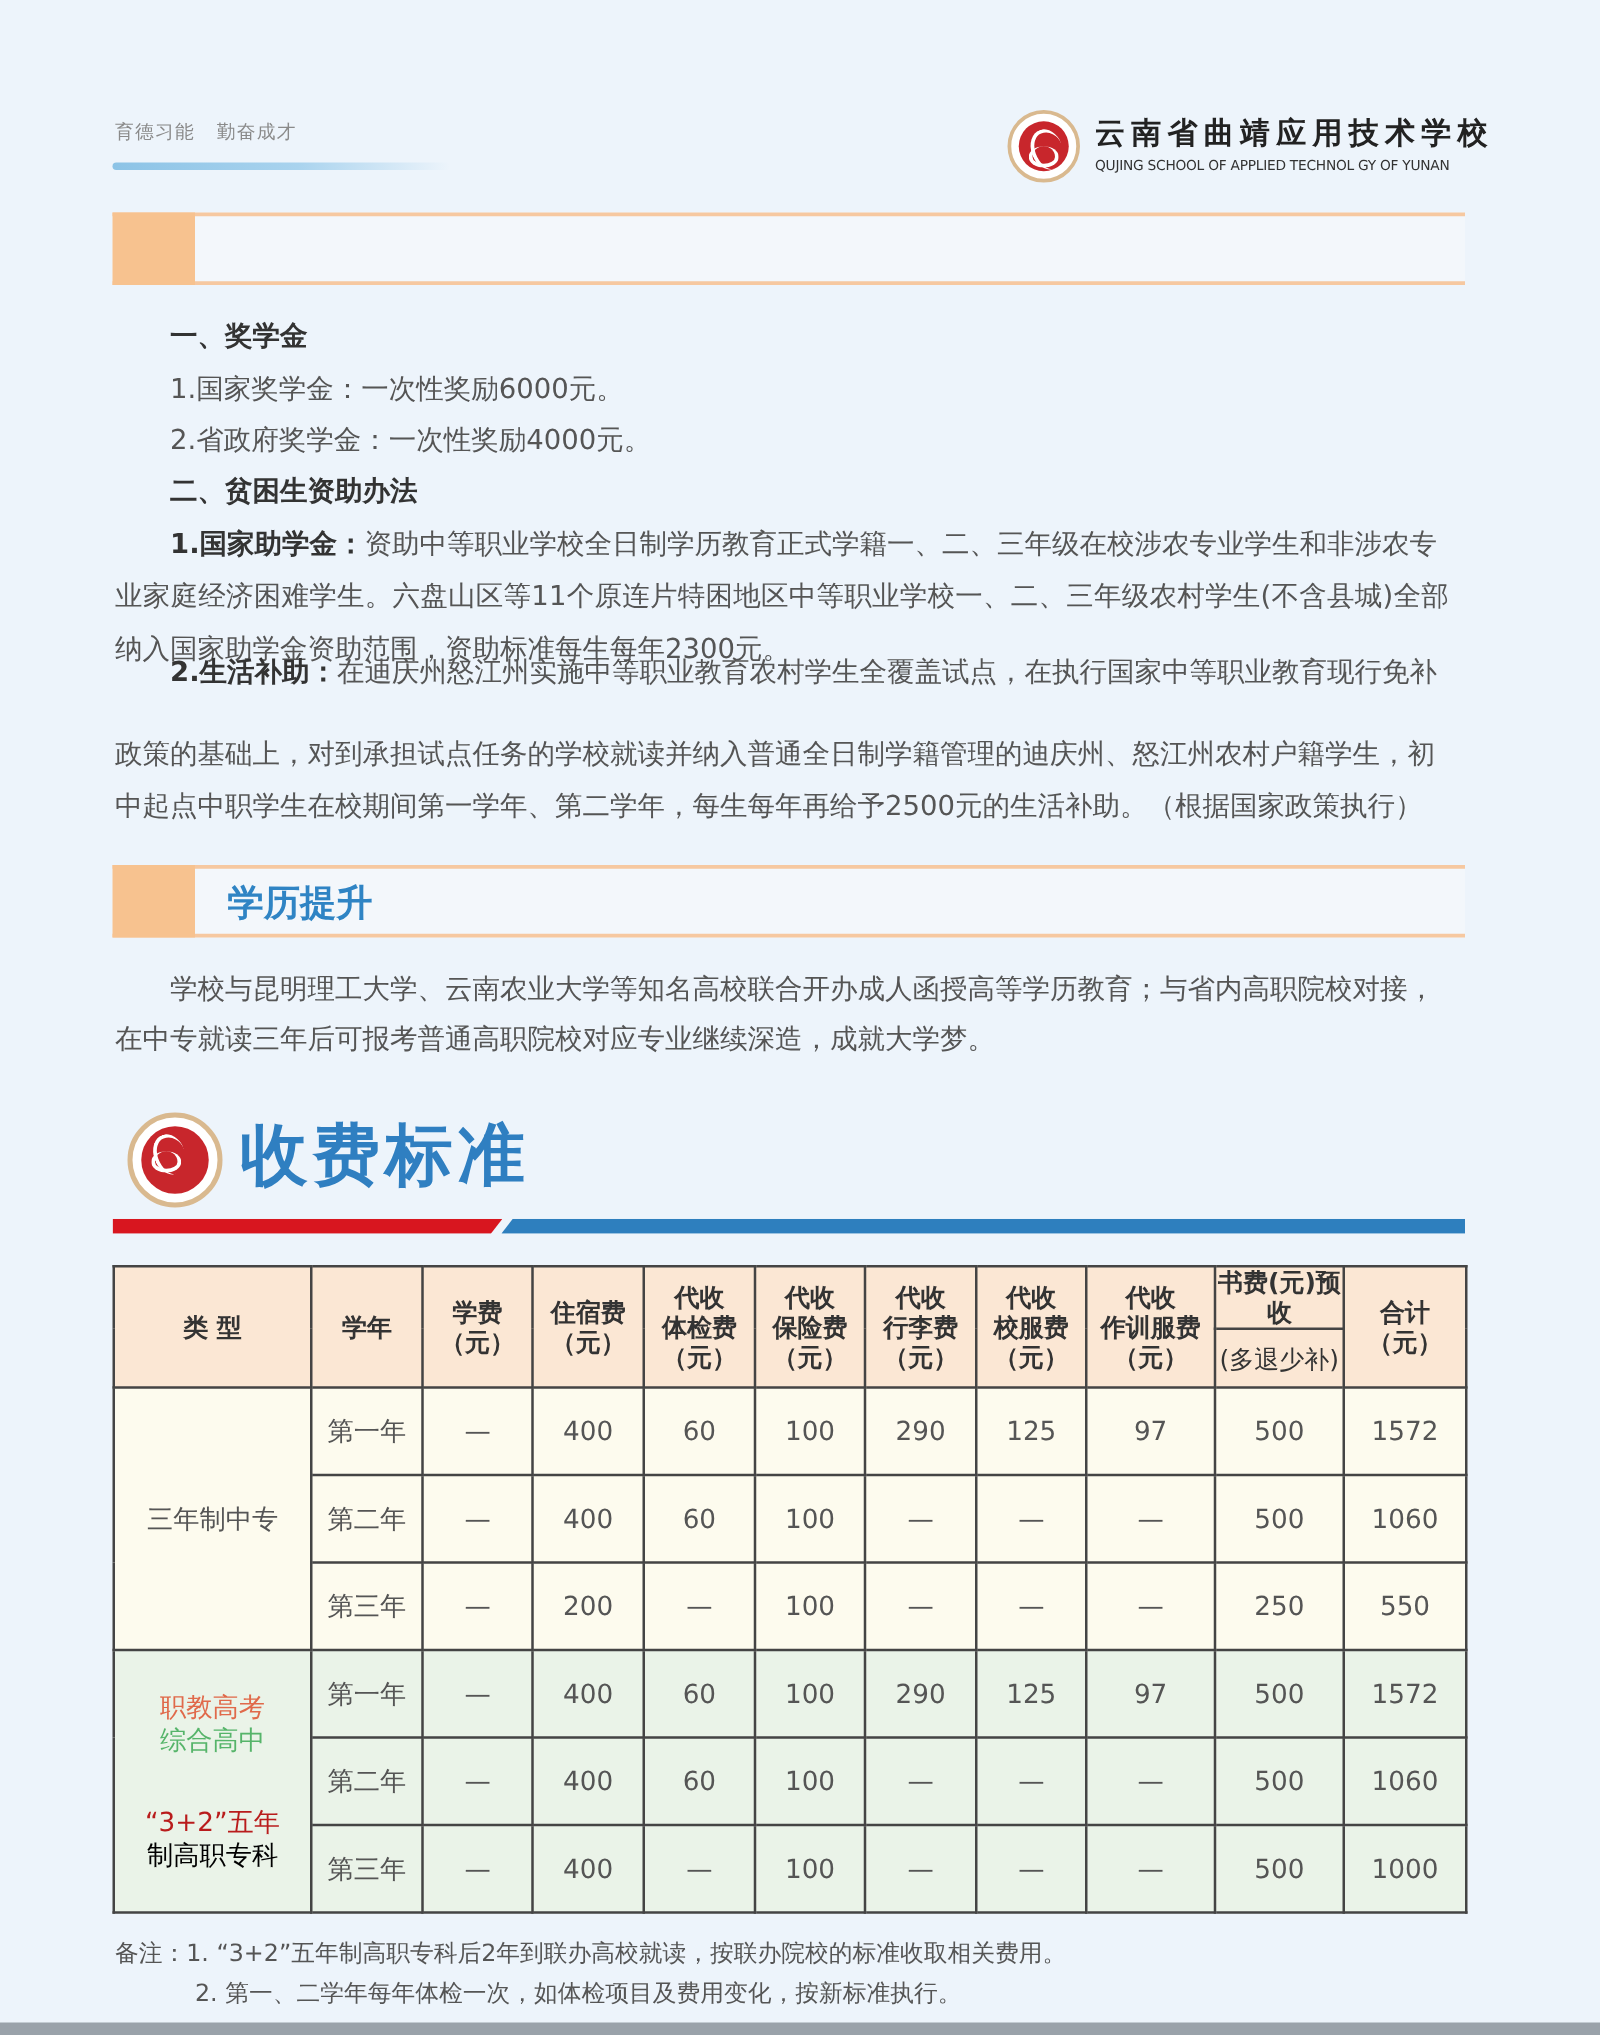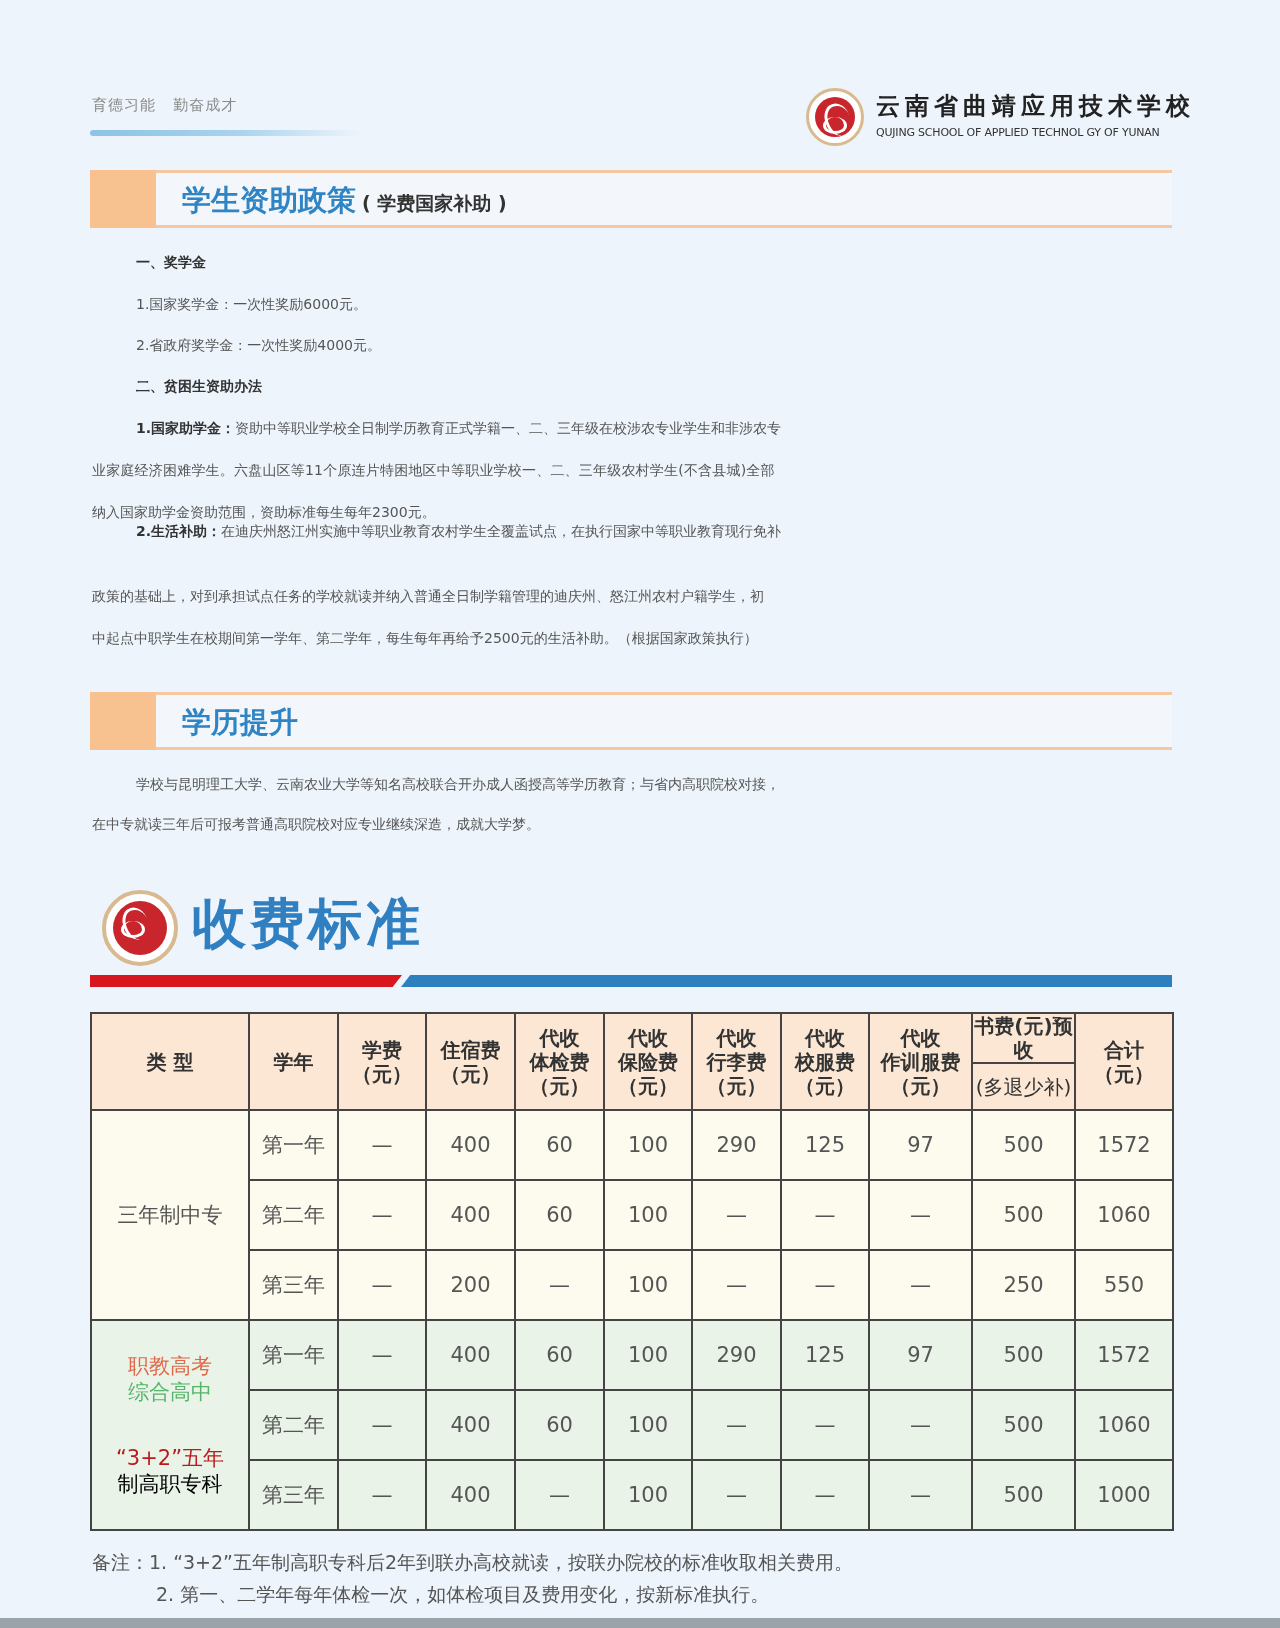--- a/index.html
+++ b/index.html
@@ -26,21 +26,21 @@
     border: 3px solid #fff; border-radius: 50%; border-top: none; }
   .header-logo { left: 806px; top: 88px; }
   .school-cn { left: 876px; top: 90px; font-family: "DejaVu Serif", serif; font-weight: bold; font-size: 24px; color: #222; letter-spacing: 5px; white-space: nowrap; }
   .school-en { left: 876px; top: 126px; font-size: 11px; color: #333; letter-spacing: -0.2px; white-space: nowrap; }
 
   
   .sec-bar { left: 90px; width: 1082px; height: 58px; border-top: 3px solid #f6c8a0; border-bottom: 3px solid #f6c8a0; background: #f3f7fb; }
   .sec-bar .block { position: absolute; left: 0; top: -3px; width: 66px; height: 58px; background: #f7c28f; }
   .sec-bar .title { position: absolute; left: 92px; top: 8px; font-size: 29px; font-weight: bold; color: #2f84c4; white-space: nowrap; }
   .sec-bar .sub { font-size: 19px; color: #333; font-weight: bold; margin-left: 6px; }
-  .line { position: absolute; white-space: nowrap; font-size: 14px; color: #555; }
+  .line { position: absolute; white-space: nowrap; font-size: 22px; color: #555; }
   .line.head { color: #333; font-weight: bold; }
 
   
   .fee-logo { left: 102px; top: 890px; width: 76px; height: 76px; border-width: 4px; }
   .fee-logo .logo-inner { width: 54px; height: 54px; }
   .fee-title { left: 192px; top: 888px; font-size: 54px; font-weight: bold; color: #2f7fc1; letter-spacing: 4px; white-space: nowrap; font-family: Liberation Mono, monospace; }
   .stripe-red { left: 90px; top: 975px; width: 312px; height: 12px; background: #d8161f; clip-path: polygon(0 0, 100% 0, 97% 100%, 0 100%); }
   .stripe-blue { left: 401px; top: 975px; width: 771px; height: 12px; background: #2e7fbe; clip-path: polygon(1.2% 0, 100% 0, 100% 100%, 0 100%); }
 
   
@@ -66,21 +66,20 @@
 <div class="abs motto">育德习能   勤奋成才</div>
 <div class="abs motto-bar"></div>
 <div class="abs logo header-logo">
     <div class="logo-inner"></div>
   </div>
 <div class="abs school-cn">云南省曲靖应用技术学校</div>
 <div class="abs school-en">QUJING SCHOOL OF APPLIED TECHNOL GY OF YUNAN</div>
 
 <div class="abs sec-bar" style="top:170px;">
   <div class="block"></div>
-  <div class="title"><span>学生资助政策</span><span class="sub">( 学费国家补助 )</span></div>
 </div>
 
 <div class="line head" style="left:136px; top:254px;">一、奖学金</div>
 <div class="line" style="left:136px; top:296px;">1.国家奖学金：一次性奖励6000元。</div>
 <div class="line" style="left:136px; top:337px;">2.省政府奖学金：一次性奖励4000元。</div>
 <div class="line head" style="left:136px; top:378px;">二、贫困生资助办法</div>
 
 <div class="line" style="left:136px; top:420px;"><b style="color:#333">1.国家助学金：</b><span>资助中等职业学校全日制学历教育正式学籍一、二、三年级在校涉农专业学生和非涉农专</span></div>
 <div class="line" style="left:92px; top:462px; letter-spacing:0.2px;">业家庭经济困难学生。六盘山区等11个原连片特困地区中等职业学校一、二、三年级农村学生(不含县城)全部</div>
 <div class="line" style="left:92px; top:504px;">纳入国家助学金资助范围，资助标准每生每年2300元。</div>

